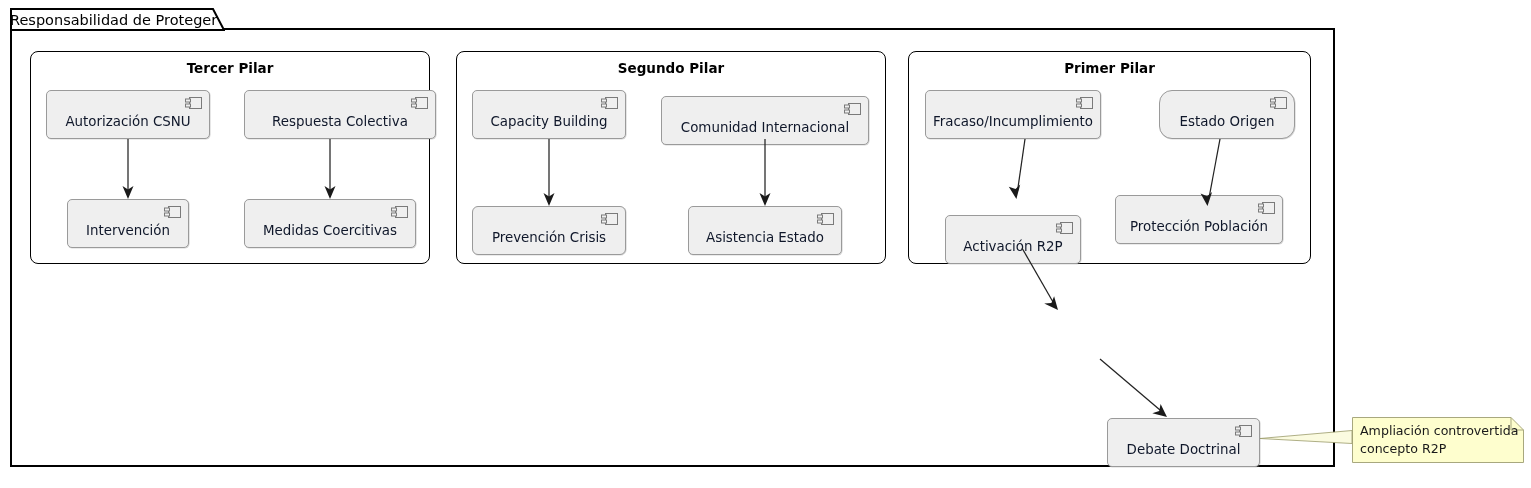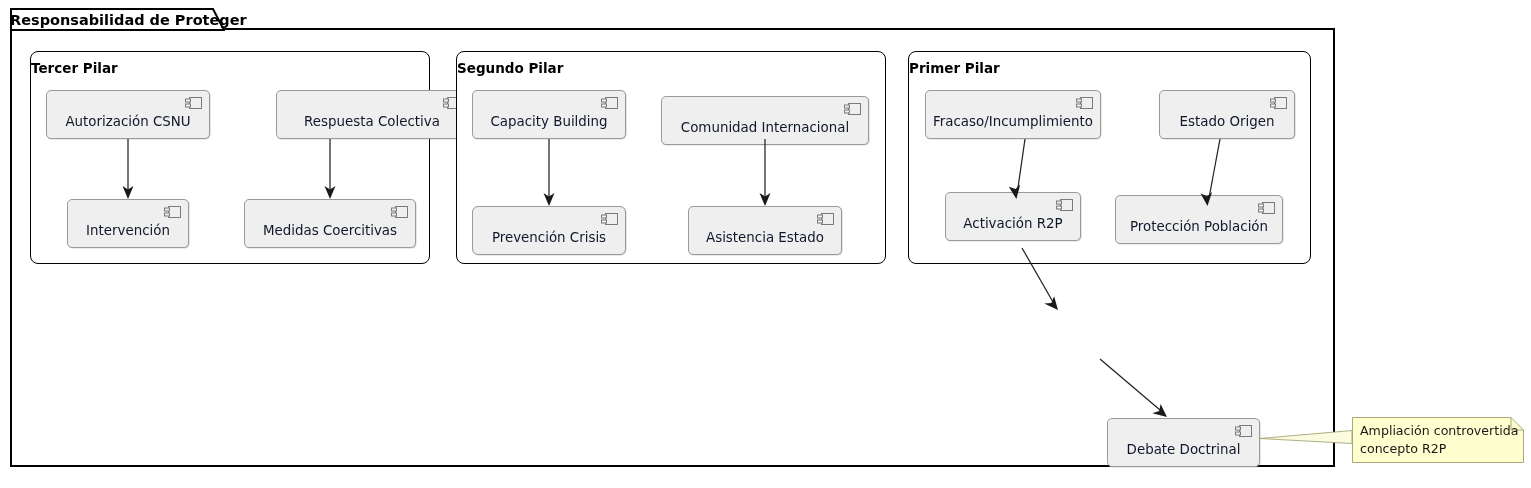--- a/index.html
+++ b/index.html
@@ -38,40 +38,40 @@
     width: 100%;
     height: 100%;
   }
   .pkg-title {
     position: absolute;
     left: 10px;
     top: 10px;
     height: 21px;
     line-height: 21px;
     font-size: 14.5px;
-    font-weight: bold;
+    font-weight: normal;
     color: #000000;
     white-space: nowrap;
     z-index: 4;
   }
 
   
   .pillar {
     position: absolute;
     border: 1.6px solid #000000;
     border-radius: 8px;
     background: #ffffff;
     box-sizing: border-box;
   }
   .pillar-title {
     position: absolute;
     top: 8px;
     left: 0;
     width: 100%;
-    text-align: left;
+    text-align: center;
     font-size: 13.5px;
     font-weight: bold;
     color: #000000;
     white-space: nowrap;
   }
 
   
   .comp {
     position: absolute;
     background: #EFEFEF;
@@ -155,21 +155,21 @@
 
   <div class="comp" style="left:46px; top:90px; width:164px; height:49px;">
     <svg class="comp-icon" viewBox="0 0 17 12">
       <rect x="4.5" y="0.5" width="12" height="11" fill="#EFEFEF" stroke="#7A7A7A" stroke-width="1"></rect>
       <rect x="0.5" y="2" width="5" height="3" fill="#EFEFEF" stroke="#7A7A7A" stroke-width="1"></rect>
       <rect x="0.5" y="7" width="5" height="3" fill="#EFEFEF" stroke="#7A7A7A" stroke-width="1"></rect>
     </svg>
     <div class="comp-label">Autorización CSNU</div>
   </div>
 
-  <div class="comp" style="left:244px; top:90px; width:192px; height:49px;margin-left:32px;">
+  <div class="comp" style="left:244px; top:90px; width:192px; height:49px;">
     <svg class="comp-icon" viewBox="0 0 17 12">
       <rect x="4.5" y="0.5" width="12" height="11" fill="#EFEFEF" stroke="#7A7A7A" stroke-width="1"></rect>
       <rect x="0.5" y="2" width="5" height="3" fill="#EFEFEF" stroke="#7A7A7A" stroke-width="1"></rect>
       <rect x="0.5" y="7" width="5" height="3" fill="#EFEFEF" stroke="#7A7A7A" stroke-width="1"></rect>
     </svg>
     <div class="comp-label">Respuesta Colectiva</div>
   </div>
 
   <div class="comp" style="left:67px; top:199px; width:122px; height:49px;">
     <svg class="comp-icon" viewBox="0 0 17 12">
@@ -235,30 +235,30 @@
 
   <div class="comp" style="left:925px; top:90px; width:176px; height:49px;">
     <svg class="comp-icon" viewBox="0 0 17 12">
       <rect x="4.5" y="0.5" width="12" height="11" fill="#EFEFEF" stroke="#7A7A7A" stroke-width="1"></rect>
       <rect x="0.5" y="2" width="5" height="3" fill="#EFEFEF" stroke="#7A7A7A" stroke-width="1"></rect>
       <rect x="0.5" y="7" width="5" height="3" fill="#EFEFEF" stroke="#7A7A7A" stroke-width="1"></rect>
     </svg>
     <div class="comp-label">Fracaso/Incumplimiento</div>
   </div>
 
-  <div class="comp" style="left:1159px; top:90px; width:136px; height:49px;">
+  <div class="comp" style="left:1159px; top:90px; width:136px; height:49px;border-radius:13px;">
     <svg class="comp-icon" viewBox="0 0 17 12">
       <rect x="4.5" y="0.5" width="12" height="11" fill="#EFEFEF" stroke="#7A7A7A" stroke-width="1"></rect>
       <rect x="0.5" y="2" width="5" height="3" fill="#EFEFEF" stroke="#7A7A7A" stroke-width="1"></rect>
       <rect x="0.5" y="7" width="5" height="3" fill="#EFEFEF" stroke="#7A7A7A" stroke-width="1"></rect>
     </svg>
     <div class="comp-label">Estado Origen</div>
   </div>
 
-  <div class="comp" style="left:945px; top:192px; width:136px; height:49px;">
+  <div class="comp" style="left:945px; top:215px; width:136px; height:49px;">
     <svg class="comp-icon" viewBox="0 0 17 12">
       <rect x="4.5" y="0.5" width="12" height="11" fill="#EFEFEF" stroke="#7A7A7A" stroke-width="1"></rect>
       <rect x="0.5" y="2" width="5" height="3" fill="#EFEFEF" stroke="#7A7A7A" stroke-width="1"></rect>
       <rect x="0.5" y="7" width="5" height="3" fill="#EFEFEF" stroke="#7A7A7A" stroke-width="1"></rect>
     </svg>
     <div class="comp-label">Activación R2P</div>
   </div>
 
   <div class="comp" style="left:1115px; top:195px; width:168px; height:49px;">
     <svg class="comp-icon" viewBox="0 0 17 12">

